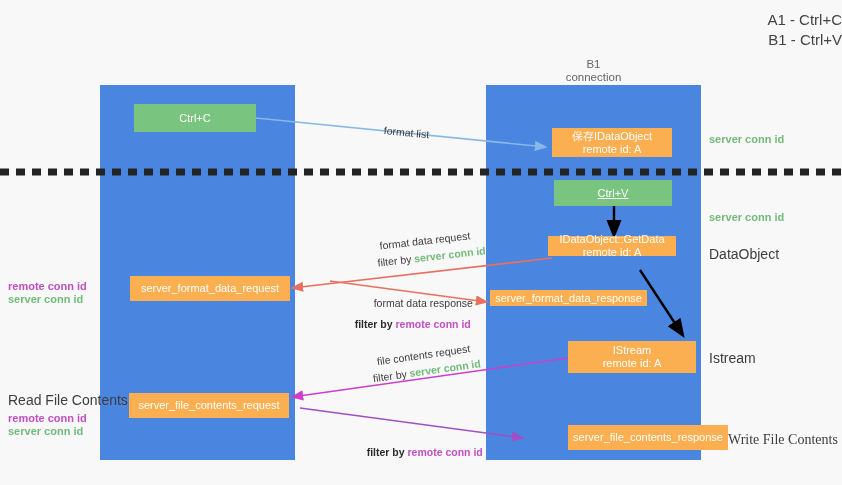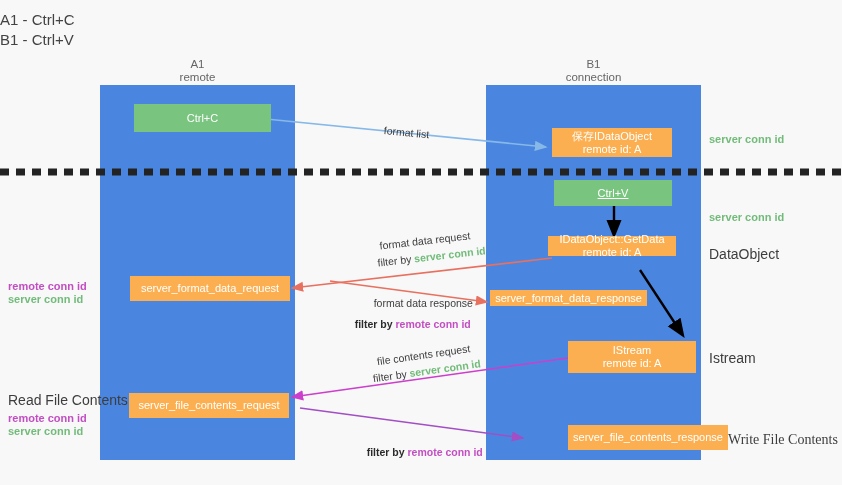--- a/index.html
+++ b/index.html
@@ -21,21 +21,21 @@
     top: 0;
     width: 842px;
     height: 485px;
     pointer-events: none;
   }
   .title {
     position: absolute;
     left: 0;
     top: 10px;
     width: 842px;
-    text-align: left;
+    text-align: right;
     font-size: 15px;
     color: #434343;
     line-height: 20px;
     white-space: pre;
   }
   .col-header {
     position: absolute;
     text-align: center;
     font-size: 11.5px;
     color: #666;
@@ -85,21 +85,20 @@
   .edge-label b { font-weight: bold; }
   .dark-txt { color: #2b2b2b; }
 </style>
 </head>
 <body>
 
 <div id="canvas">
 
   <div class="title"><span>A1 - Ctrl+C</span><br><span>B1 - Ctrl+V</span></div>
 
-  <div class="col-header" style="left:100px; top:58px; width:195px;"><span>A1</span><br><span>remote</span></div>
 
   <div class="col-header" style="left:486px; top:58px; width:215px;"><span>B1</span><br><span>connection</span></div>
 
   <div class="column" style="left:100px; top:85px; width:195px; height:375px;"></div>
   <div class="column" style="left:486px; top:85px; width:215px; height:375px;"></div>
 
   <svg class="layer" viewBox="0 0 842 485">
     <defs>
       <marker id="ah-blue" markerWidth="9" markerHeight="9" refX="7" refY="3.2" orient="auto">
         <path d="M0,0 L8,3.2 L0,6.4 z" fill="#86b8e8"></path>
@@ -128,21 +127,21 @@
 
     <line x1="330" y1="281" x2="487" y2="302" stroke="#e8705f" stroke-width="1.6" marker-end="url(#ah-red)"></line>
 
     <line x1="568" y1="358" x2="292" y2="397" stroke="#cc3ecc" stroke-width="1.6" marker-end="url(#ah-magenta)"></line>
 
     <line x1="300" y1="408" x2="523" y2="438" stroke="#a24ec4" stroke-width="1.6" marker-end="url(#ah-purple)"></line>
 
     <line x1="0" y1="172" x2="842" y2="172" stroke="#232323" stroke-width="7" stroke-dasharray="9 7"></line>
   </svg>
 
-  <div class="node green" style="left:134px; top:104px; width:137px; height:28px;">
+  <div class="node green" style="left:134px; top:104px; width:122px; height:28px;">
     <span>Ctrl+C</span>
   </div>
 
   <div class="node orange" style="left:552px; top:128px; width:120px; height:29px;">
     <span><span>保存IDataObject</span><br><span>remote id: A</span></span>
   </div>
 
   <div class="node green" style="left:554px; top:180px; width:118px; height:26px;text-decoration:underline;">
     <span>Ctrl+V</span>
   </div>

